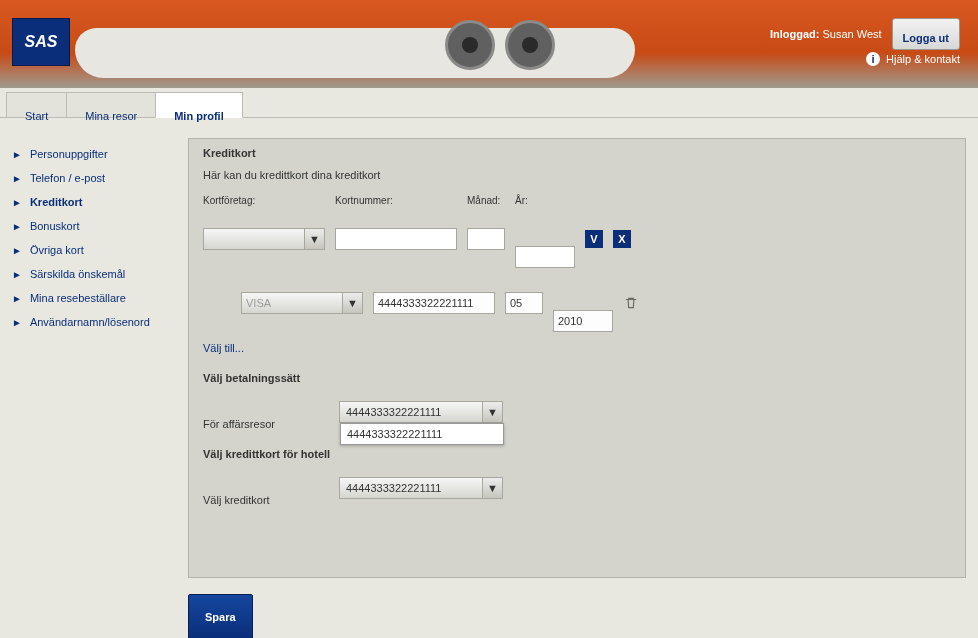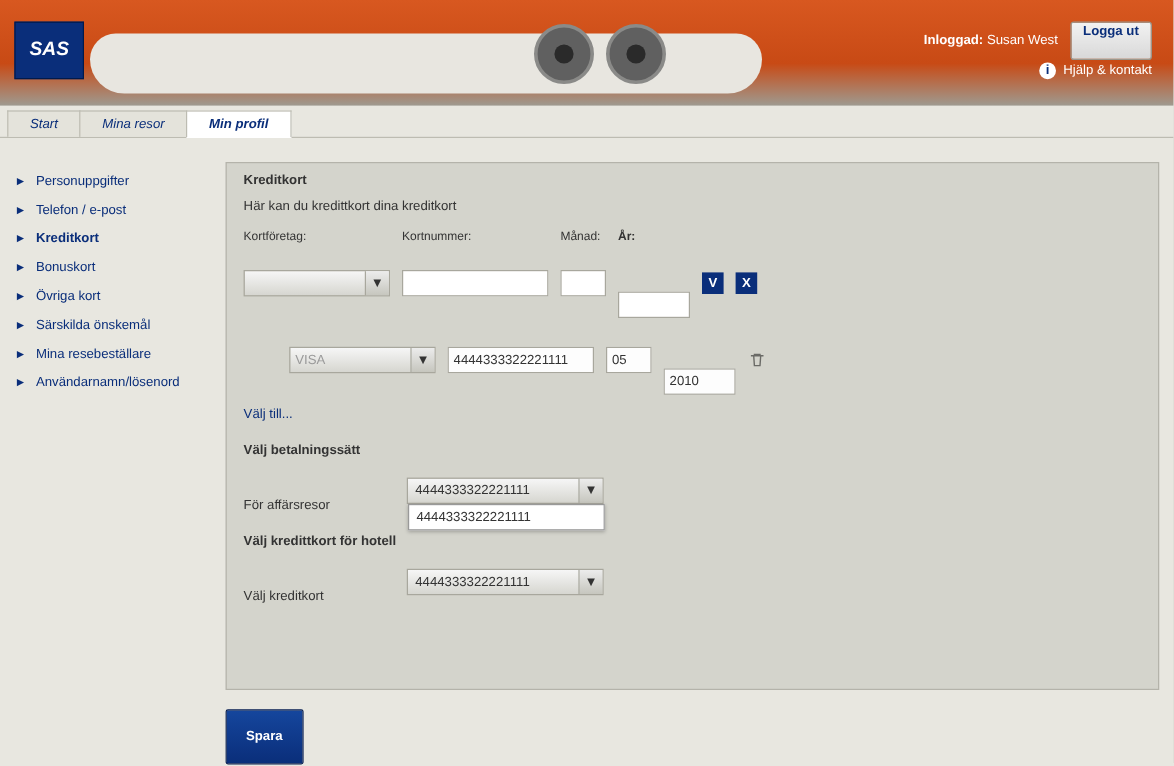--- a/index.html
+++ b/index.html
@@ -44,21 +44,21 @@
   .engine::after { content:""; position:absolute; inset:14px; border-radius:50%; background:#2a2a2a; }
   .login-info {
     position: absolute;
     right: 18px; top: 18px;
     font-size: 11px;
     display: flex; align-items: center; gap: 10px;
   }
   .login-info b { font-weight: bold; padding-left: 23px; }
   .logout-btn {
     background: linear-gradient(#f2f2f2,#d8d8d8);
-    padding: 0 10px;
+    padding: 12px 10px;
     height: 32px;
     line-height: 14px;
     border-radius: 3px;
     color: #0a2e7a;
     font-weight: bold;
     border: 1px solid #9a978d;
     cursor: pointer;
     display:inline-block;
   }
   .help-link {
@@ -75,31 +75,30 @@
   }
   .tabbar {
     display:flex;
     border-bottom:1px solid #bdbcb2;
     background:#e8e7e0;
     padding-top:4px;
     padding-left:6px;
     gap:0;
   }
   .tab {
-    padding: 0 18px;
+    padding: 12px 18px;
     height: 22px;
     line-height: 22px;
     border:1px solid #bdbcb2;
     border-bottom:none;
     background:#e4e3db;
     color:#0a2e7a;
     cursor:pointer;
     margin-right:-1px;
     font-size:11px;
-    font-style:italic;
   }
   .tab.active {
     background:white;
     font-weight:bold;
     height:23px;
     margin-bottom:-1px;
     border-bottom:1px solid white;
   }
   .body-row { display:flex; padding: 20px 12px 40px 8px; gap: 20px; }
   .sidebar { width: 160px; padding-top:4px; }
@@ -120,21 +119,21 @@
     font-size:11px;
     color:#333;
   }
   .panel h3 { margin:0 0 10px 0; font-size:11px; font-weight:bold; }
   .panel h4 { margin:18px 0 10px 0; font-size:11px; font-weight:bold; }
   .hint { margin: 0 0 14px 0; }
   .hdr-row { display:flex; gap:10px; margin-bottom:4px; font-size:10px; }
   .hdr-row .c1{ width:122px; }
   .hdr-row .c2{ width:122px; }
   .hdr-row .c3{ width:38px; }
-  .hdr-row .c4{ width:60px;font-weight:bold; }
+  .hdr-row .c4{ width:60px; }
   .data-row { display:flex; gap:10px; margin-bottom:6px; align-items:center; }
   .sel {
     width:122px; height:22px;
     background:linear-gradient(#f6f6f6,#d6d6d0);
     border:1px solid #a8a79d;
     display:flex; align-items:center; padding:0 4px;
     position:relative;
     cursor:pointer;
     font-size:11px;
   }

